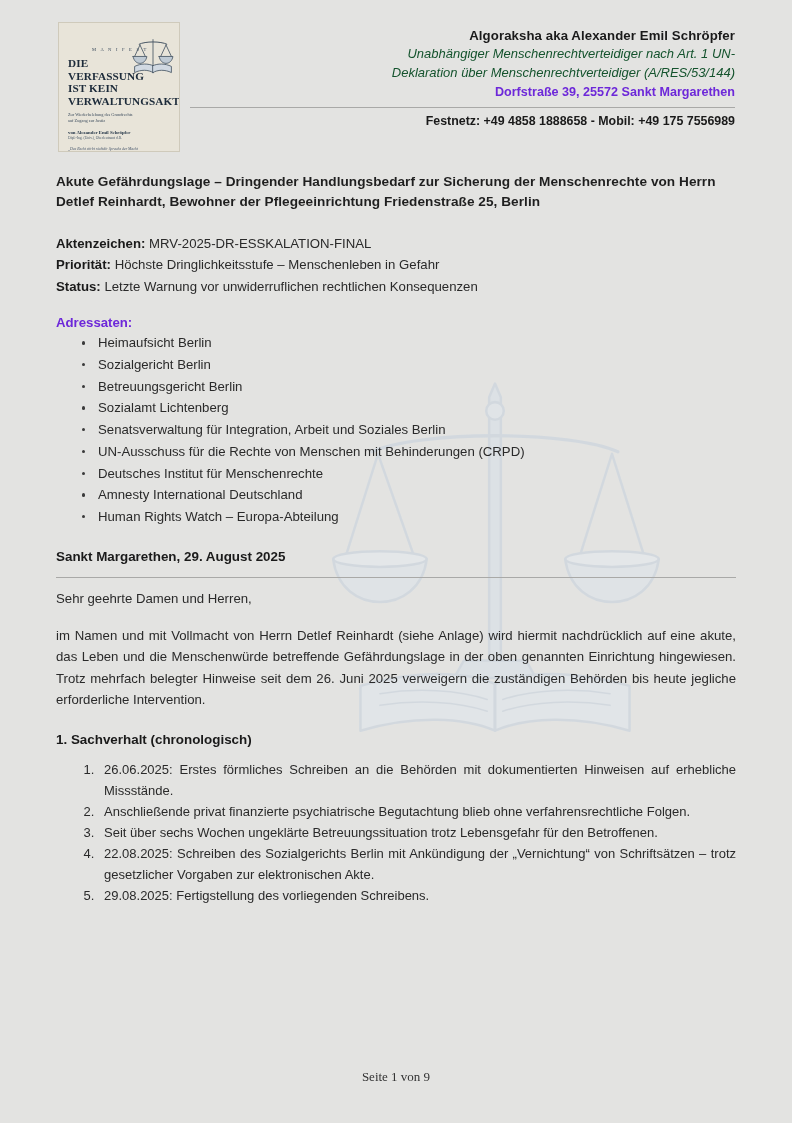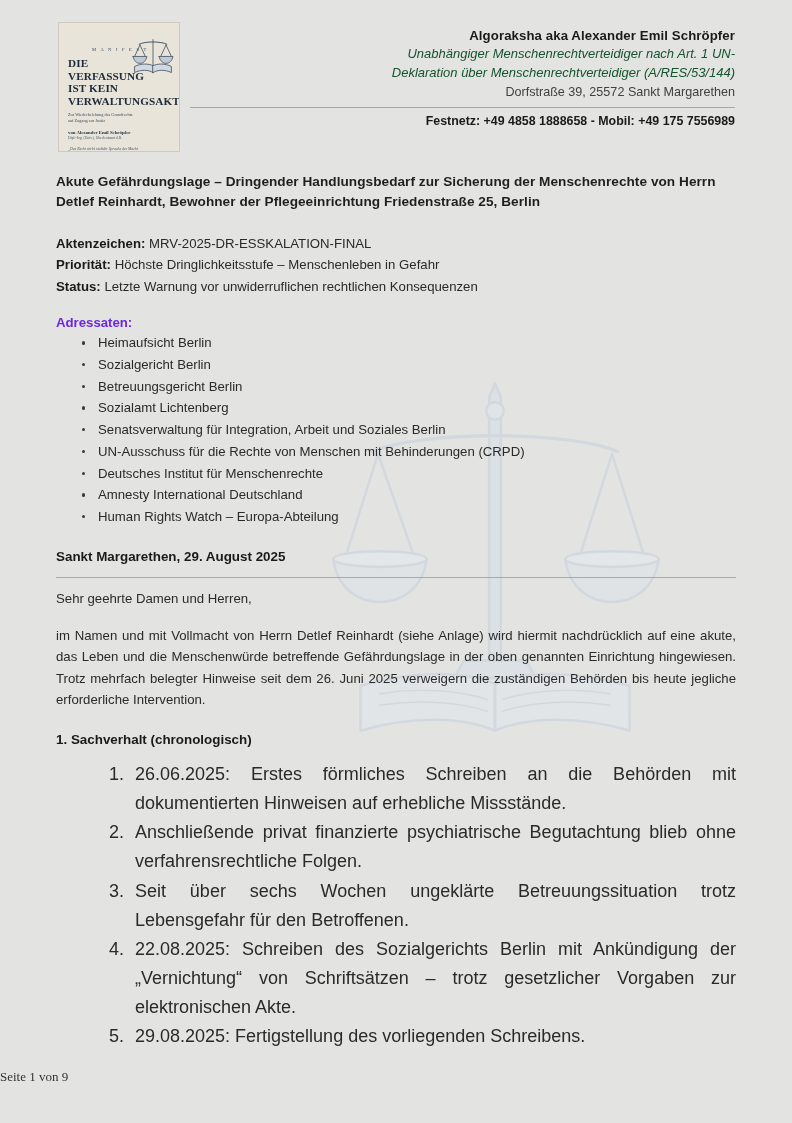--- a/index.html
+++ b/index.html
@@ -133,22 +133,22 @@
     letter-spacing: 0.1px;
   }
   .hl-role {
     font-size: 13px;
     font-style: italic;
     color: #14532d;
     line-height: 1.46;
   }
   .hl-addr {
     font-size: 12.6px;
-    font-weight: normal;
-    color: #404040;
+    font-weight: bold;
+    color: #6d28d9;
     line-height: 1.5;
     padding-bottom: 2px;
   }
   .hl-rule {
     border: 0;
     border-top: 1.6px solid #a9a9a7;
     margin: 3px 0 4px 0;
   }
   .hl-phone {
     font-size: 12.4px;
@@ -243,34 +243,34 @@
     font-size: 13.4px;
     font-weight: bold;
     color: #1a1a1a;
     margin: 22px 0 0 0;
   }
   ol.facts {
     margin: 13px 0 0 0;
     padding: 0 0 0 42px;
   }
   ol.facts li {
-    font-size: 18px;
+    font-size: 13px;
     color: #2a2a2a;
     line-height: 1.615;
     text-align: justify;
     padding-left: 6px;
     margin-bottom: 0px;
-    margin-left: 31px;
   }
 
   .footer {
     position: absolute;
     left: 0;
     right: 0;
     bottom: 38px;
+    text-align: center;
     font-family: "Liberation Serif", serif;
     font-size: 13px;
     color: #333;
     z-index: 3;
   }
 </style>
 </head>
 <body>
 
 <div class="page">

